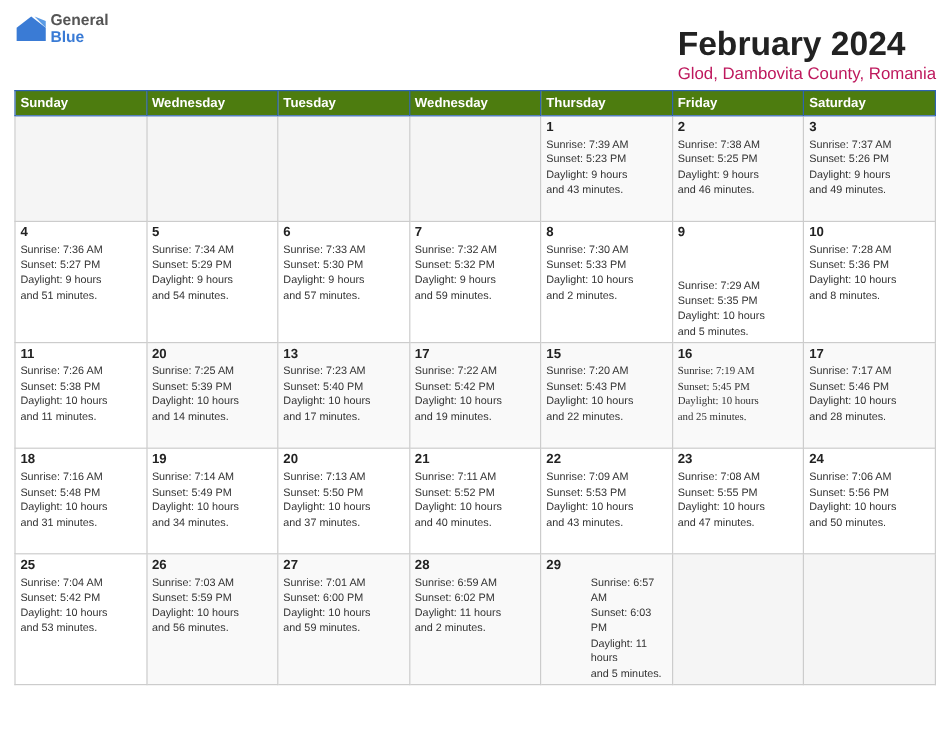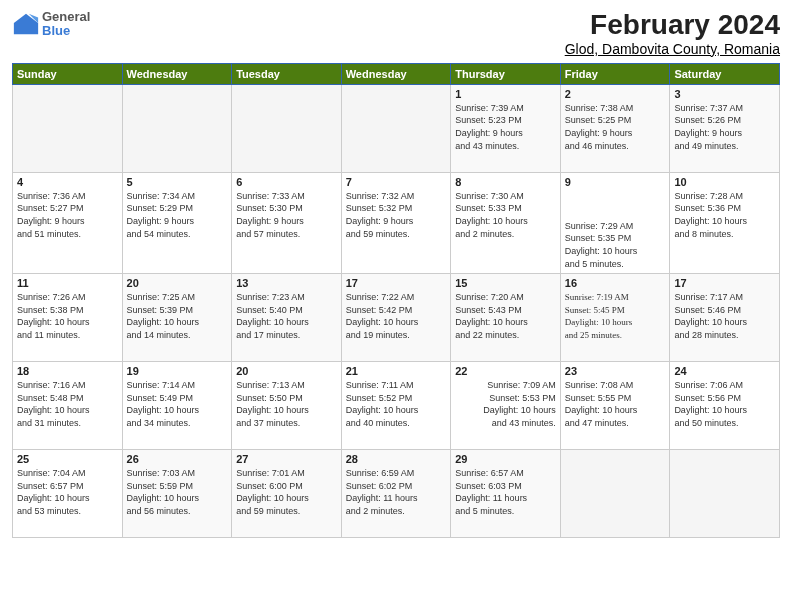--- a/index.html
+++ b/index.html
@@ -36,33 +36,33 @@
       font-weight: bold;
       line-height: 1.1;
     }
     .logo-text .general { color: #555; }
     .logo-text .blue { color: #3a7bd5; }
     .logo-icon {
       width: 28px;
       height: 28px;
     }
     .title-block {
-      text-align: right;
+      text-align: left;
+      margin-top: 12px;
     }
     .title-block h1 {
       font-size: 28px;
       font-weight: bold;
       color: #222;
       line-height: 1.1;
     }
     .title-block h2 {
       font-size: 14px;
       font-weight: normal;
-      color: #000000;
-      text-decoration: underline;
+      color: #be185d;
     }
     .calendar {
       flex: 1;
       border: 1px solid #ccc;
       border-collapse: collapse;
       width: 100%;
       table-layout: fixed;
     }
     .calendar thead tr th {
       background: #4d7c0f;
@@ -290,21 +290,21 @@
           </td>
           <td>
             <span class="day-num">21</span>
             <div class="day-info" style="white-space: pre-line;">Sunrise: 7:11 AM
 Sunset: 5:52 PM
 Daylight: 10 hours
 and 40 minutes.</div>
           </td>
           <td>
             <span class="day-num">22</span>
-            <div class="day-info" style="white-space: pre-line; text-align: right;">Sunrise: 7:09 AM
+            <div class="day-info" style="white-space: pre-line;">Sunrise: 7:09 AM
 Sunset: 5:53 PM
 Daylight: 10 hours
 and 43 minutes.</div>
           </td>
           <td>
             <span class="day-num">23</span>
             <div class="day-info" style="white-space: pre-line;">Sunrise: 7:08 AM
 Sunset: 5:55 PM
 Daylight: 10 hours
 and 47 minutes.</div>
@@ -314,21 +314,21 @@
             <div class="day-info" style="white-space: pre-line;">Sunrise: 7:06 AM
 Sunset: 5:56 PM
 Daylight: 10 hours
 and 50 minutes.</div>
           </td>
         </tr>
         <tr>
           <td>
             <span class="day-num">25</span>
             <div class="day-info" style="white-space: pre-line;">Sunrise: 7:04 AM
-Sunset: 6:57 PM
+Sunset: 5:42 PM
 Daylight: 10 hours
 and 53 minutes.</div>
           </td>
           <td>
             <span class="day-num">26</span>
             <div class="day-info" style="white-space: pre-line;">Sunrise: 7:03 AM
 Sunset: 5:59 PM
 Daylight: 10 hours
 and 56 minutes.</div>
           </td>
@@ -341,21 +341,21 @@
           </td>
           <td>
             <span class="day-num">28</span>
             <div class="day-info" style="white-space: pre-line;">Sunrise: 6:59 AM
 Sunset: 6:02 PM
 Daylight: 11 hours
 and 2 minutes.</div>
           </td>
           <td>
             <span class="day-num">29</span>
-            <div class="day-info" style="white-space: pre-line;">Sunrise: 6:57 AM
+            <div class="day-info" style="white-space: pre-line; margin-left: 37px;">Sunrise: 6:57 AM
 Sunset: 6:03 PM
 Daylight: 11 hours
 and 5 minutes.</div>
           </td>
           <td class="empty-cell"></td>
           <td class="empty-cell"></td>
         </tr>
       </tbody>
   </table>
 </div>

